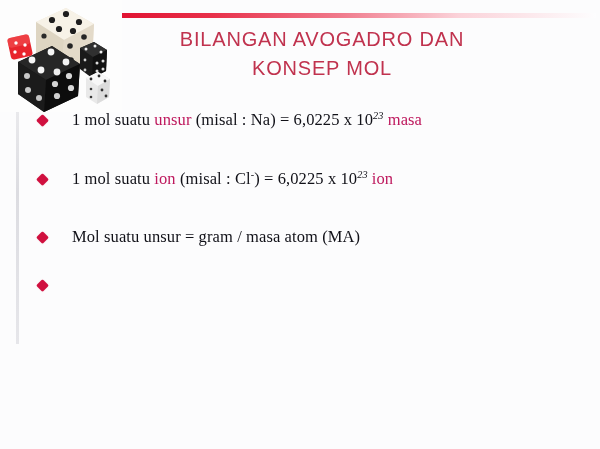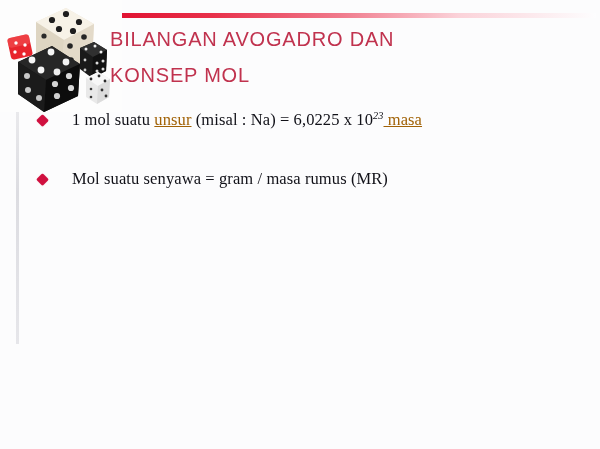--- a/index.html
+++ b/index.html
@@ -50,35 +50,36 @@
     position: absolute;
     left: 0px;
     top: 0px;
     width: 122px;
     height: 112px;
   }
 
   
   .title-block {
     position: absolute;
-    left: 110px;
+    left: 122px;
     top: 26px;
     width: 400px;
+    text-align: center;
   }
   .title-line {
     font-family: "Liberation Sans", sans-serif;
     color: #c0324e;
     font-size: 20px;
     font-weight: 400;
     letter-spacing: 0.8px;
     line-height: 26px;
     white-space: nowrap;
   }
   .title-line.l2 {
-    margin-top: 10px;
+    margin-top: 3px;
   }
 
   
   .bullets {
     position: absolute;
     left: 0;
     top: 104px;
     width: 600px;
   }
   .bullet-row {
@@ -102,21 +103,21 @@
   }
   .bullet-text {
     position: absolute;
     left: 72px;
     top: 6px;
     font-size: 16.5px;
     color: #111118;
     white-space: nowrap;
     letter-spacing: .1px;
   }
-  .accent { color: #a16207; text-decoration: underline; }
+  .accent { color: #be185d; }
   sup { font-size: 0.62em; vertical-align: super; line-height: 0; font-style: italic; }
   sub { font-size: 0.66em; vertical-align: sub; line-height: 0; }
 </style>
 </head>
 <body>
 
 <div class="top-rule"></div>
 <div class="top-rule-cap"></div>
 
 <div class="left-rule"></div>
@@ -205,20 +206,27 @@
 </div>
 
 <div class="bullets">
 
   <div class="bullet-row gap-a">
     <span class="bullet-marker"></span>
     <span class="bullet-text">1 mol suatu <span class="accent">unsur</span> (misal : Na) = 6,0225 x 10<sup>23</sup><span class="accent"> masa</span></span>
   </div>
 
 
-
+  <div class="bullet-row gap-b">
+    <span class="bullet-marker"></span>
+    <span class="bullet-text">1 mol suatu <span class="accent">ion</span> (misal : Cl<sup>-</sup>) = 6,0225 x 10<sup>23</sup><span class="accent"> ion</span></span>
+  </div>
 
   <div class="bullet-row gap-c">
     <span class="bullet-marker"></span>
-    <span class="bullet-text">Mol suatu senyawa = gram / masa rumus (MR)</span>
+    <span class="bullet-text">Mol suatu unsur = gram / masa atom (MA)</span>
+  </div>
+
+  <div class="bullet-row gap-c">
+    <span class="bullet-marker"></span>
   </div>
 
 </div>
 
 </body></html>

